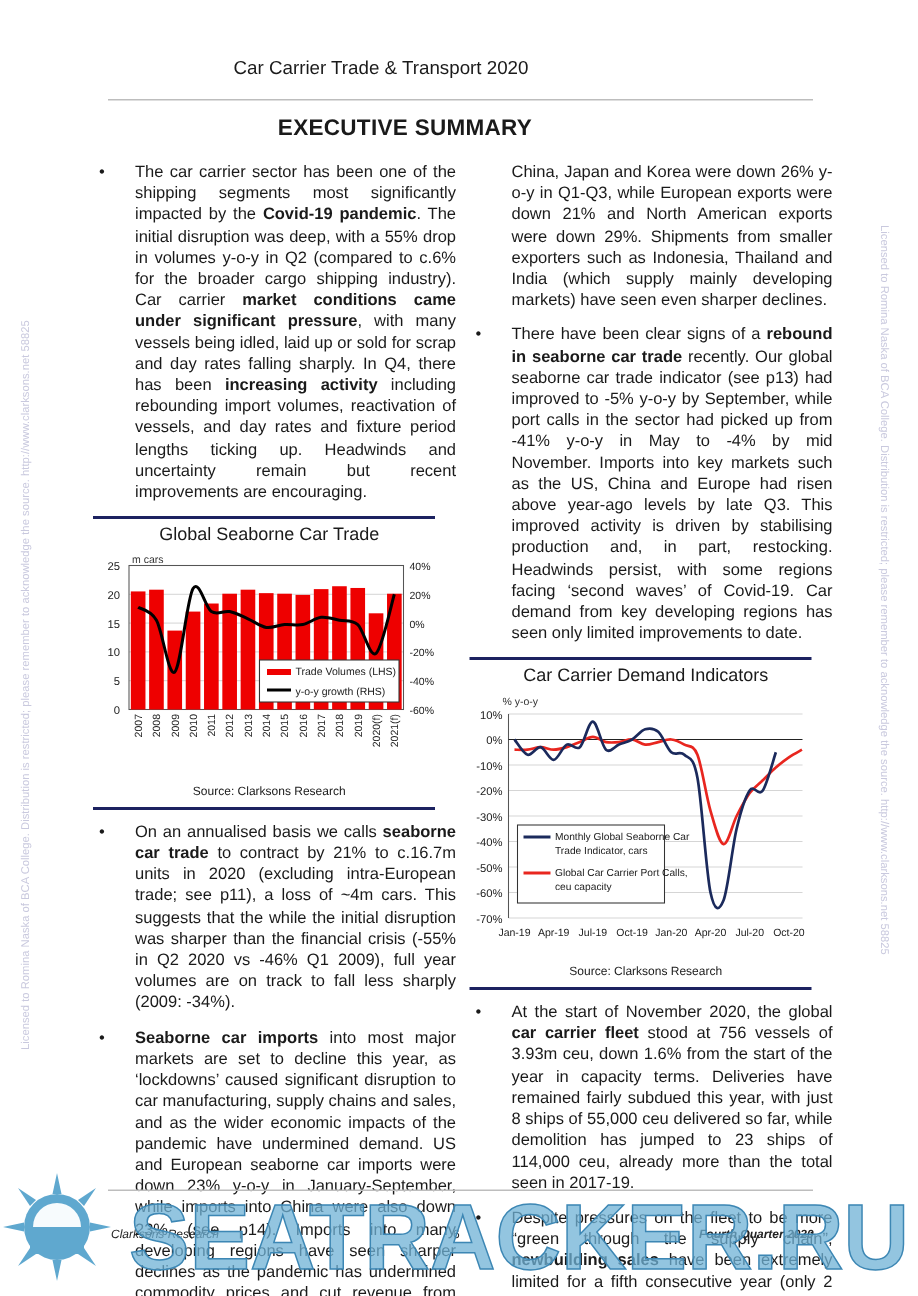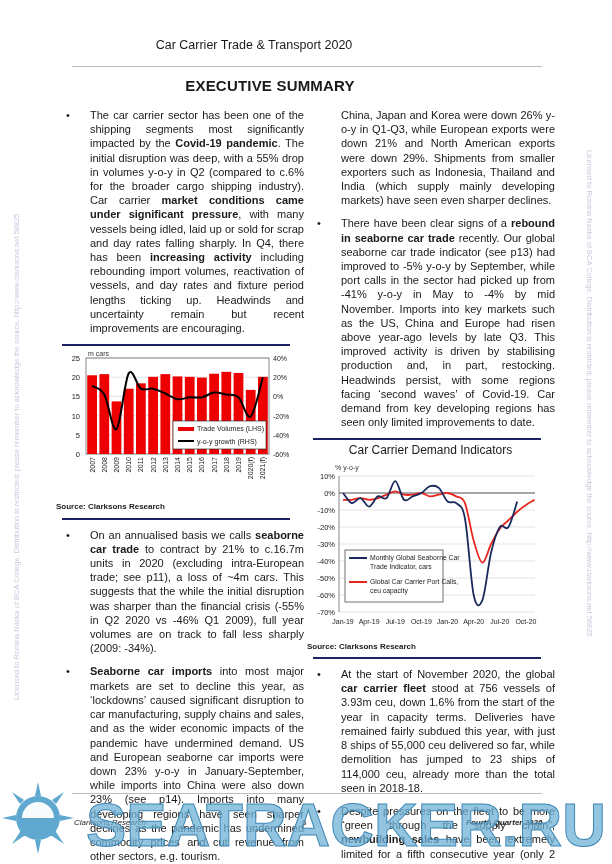--- a/index.html
+++ b/index.html
@@ -11,21 +11,21 @@
   .col { position:absolute; top:108px; width:242px; font-size:11px; line-height:14.2px; }
   .col-left { left:62px; }
   .col-right { left:313px; }
   .para { position:relative; padding-left:28px; text-align:justify; margin:0 0 9px 0; }
   .para.cont { margin-bottom:9px; }
   .bullet { position:absolute; left:4px; top:0; }
   .para b { font-weight:bold; }
   .chart-box { position:relative; margin:4px 0 8px -6px; width:247px; }
   .chart-rule { height:2px; background:#1c2260; width:228px; margin-left:6px; }
   .chart-title { text-align:center; font-size:12px; margin:3px 0 2px 0; }
-  .chart-source { text-align:left; font-size:8px; font-weight:bold; margin-top:1px; margin-bottom:3px; }
+  .chart-source { text-align:center; font-size:8px; font-weight:normal; margin-top:1px; margin-bottom:3px; }
   svg text { font-family:"Liberation Sans", sans-serif; }
   .watermark-v { position:absolute; color:#c9c9de; font-size:7.5px; white-space:nowrap; }
   .wm-left { left:12px; top:700px; transform:rotate(-90deg); transform-origin:left top; }
   .wm-right { left:594px; top:150px; transform:rotate(90deg); transform-origin:left top; }
   .footer-rule { position:absolute; top:793px; left:72px; width:470px; height:1px; background:#bdbdbd; }
   .footer { position:absolute; top:818px; font-size:8px; font-style:italic; color:#222; }
   .footer-left { left:74px; }
   .footer-center { left:302px; font-style:normal; }
   .footer-right { left:466px;font-weight:bold; }
   .seatracker { position:absolute; left:0; top:780px; width:612px; height:84px; pointer-events:none; }
@@ -38,20 +38,21 @@
 <div class="page-title">EXECUTIVE SUMMARY</div>
 
 <div class="col col-left">
   <p class="para">
     <span class="bullet">•</span>
     <span>The car carrier sector has been one of the shipping segments most significantly impacted by the </span><b>Covid-19 pandemic</b><span>. The initial disruption was deep, with a 55% drop in volumes y-o-y in Q2 (compared to c.6% for the broader cargo shipping industry). Car carrier </span><b>market conditions came under significant pressure</b><span>, with many vessels being idled, laid up or sold for scrap and day rates falling sharply. In Q4, there has been </span><b>increasing activity</b><span> including rebounding import volumes, reactivation of vessels, and day rates and fixture period lengths ticking up. Headwinds and uncertainty remain but recent improvements are encouraging.</span>
   </p>
 
   <div class="chart-box">
     <div class="chart-rule"></div>
+    <div class="chart-title">Global Seaborne Car Trade</div>
     <svg id="chart1" width="247" height="150">
         <text x="32" y="10" font-size="7" fill="#333">m cars</text>
         <line x1="30" x2="213" y1="108" y2="108" stroke="#d0d0d0" stroke-width="0.6"></line>
         <text x="24" y="111" font-size="7.5" text-anchor="end" fill="#222">0</text>
         <line x1="30" x2="213" y1="88.8" y2="88.8" stroke="#d0d0d0" stroke-width="0.6"></line>
         <text x="24" y="91.8" font-size="7.5" text-anchor="end" fill="#222">5</text>
         <line x1="30" x2="213" y1="69.6" y2="69.6" stroke="#d0d0d0" stroke-width="0.6"></line>
         <text x="24" y="72.6" font-size="7.5" text-anchor="end" fill="#222">10</text>
         <line x1="30" x2="213" y1="50.400000000000006" y2="50.400000000000006" stroke="#d0d0d0" stroke-width="0.6"></line>
         <text x="24" y="53.400000000000006" font-size="7.5" text-anchor="end" fill="#222">15</text>
@@ -168,21 +169,21 @@
         <line x1="42" x2="60" y1="122" y2="122" stroke="#e8261f" stroke-width="2"></line>
         <text x="63" y="124" font-size="6.8" fill="#222">Global Car Carrier Port Calls,</text>
         <text x="63" y="133" font-size="6.8" fill="#222">ceu capacity</text>
       </svg>
     <div class="chart-source">Source: Clarksons Research</div>
     <div class="chart-rule"></div>
   </div>
 
   <p class="para">
     <span class="bullet">•</span>
-    <span>At the start of November 2020, the global </span><b>car carrier fleet</b><span> stood at 756 vessels of 3.93m ceu, down 1.6% from the start of the year in capacity terms. Deliveries have remained fairly subdued this year, with just 8 ships of 55,000 ceu delivered so far, while demolition has jumped to 23 ships of 114,000 ceu, already more than the total seen in 2018-18.</span>
+    <span>At the start of November 2020, the global </span><b>car carrier fleet</b><span> stood at 756 vessels of 3.93m ceu, down 1.6% from the start of the year in capacity terms. Deliveries have remained fairly subdued this year, with just 8 ships of 55,000 ceu delivered so far, while demolition has jumped to 23 ships of 114,000 ceu, already more than the total seen in 2017-19.</span>
   </p>
   <p class="para">
     <span class="bullet">•</span>
     <span>Despite pressures on the fleet to be more “green through the supply chain”, </span><b>newbuilding sales</b><span> have been extremely limited for a fifth consecutive year (only 2 Japanese orders in January) due to previously weak market conditions,  the Covid-19 impact and uncertainty around alternative fuels. The </span>
   </p>
 </div>
 
 <div class="watermark-v wm-left">Licensed to Romina Naska of BCA College. Distribution is restricted; please remember to acknowledge the source. http://www.clarksons.net 58825</div>
 <div class="watermark-v wm-right">Licensed to Romina Naska of BCA College. Distribution is restricted; please remember to acknowledge the source. http://www.clarksons.net 58825</div>
 

